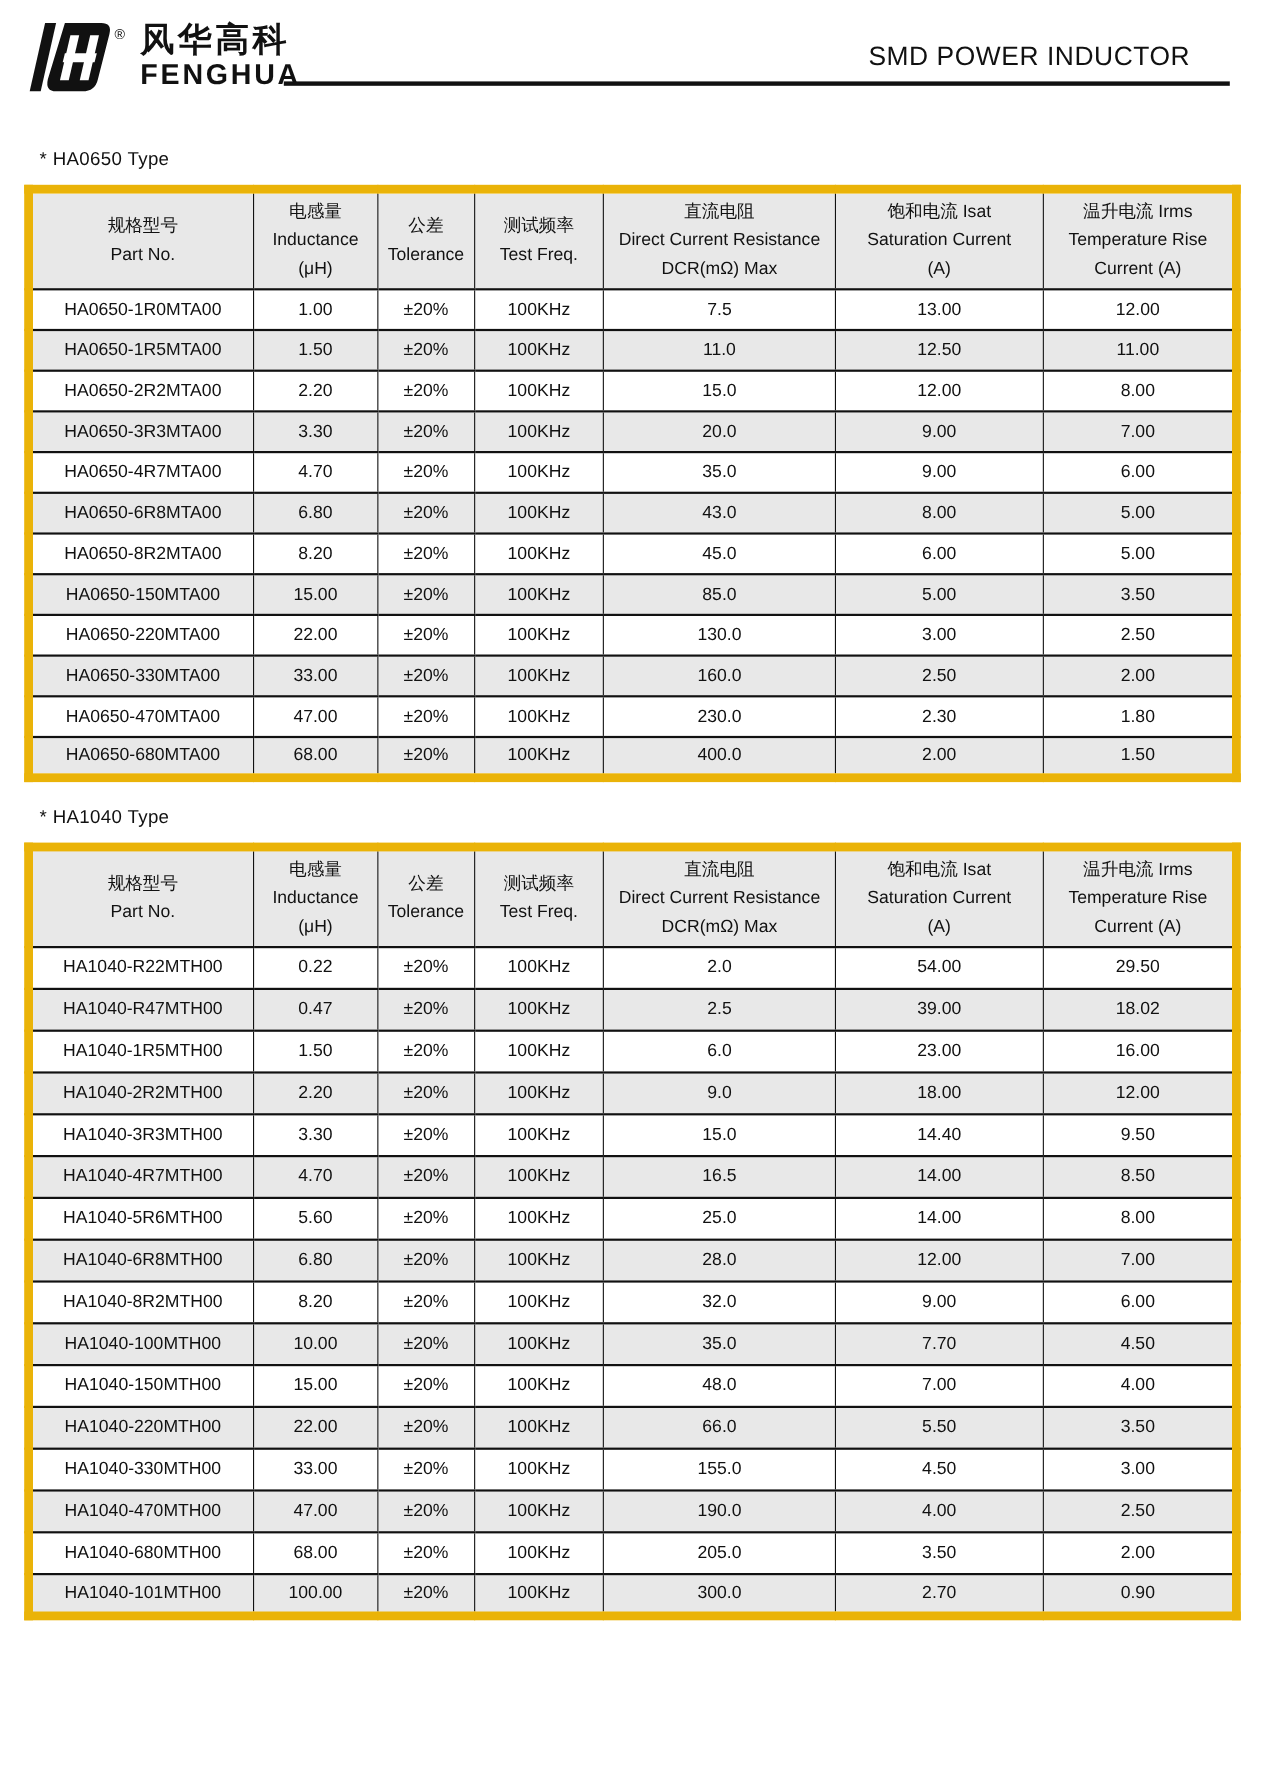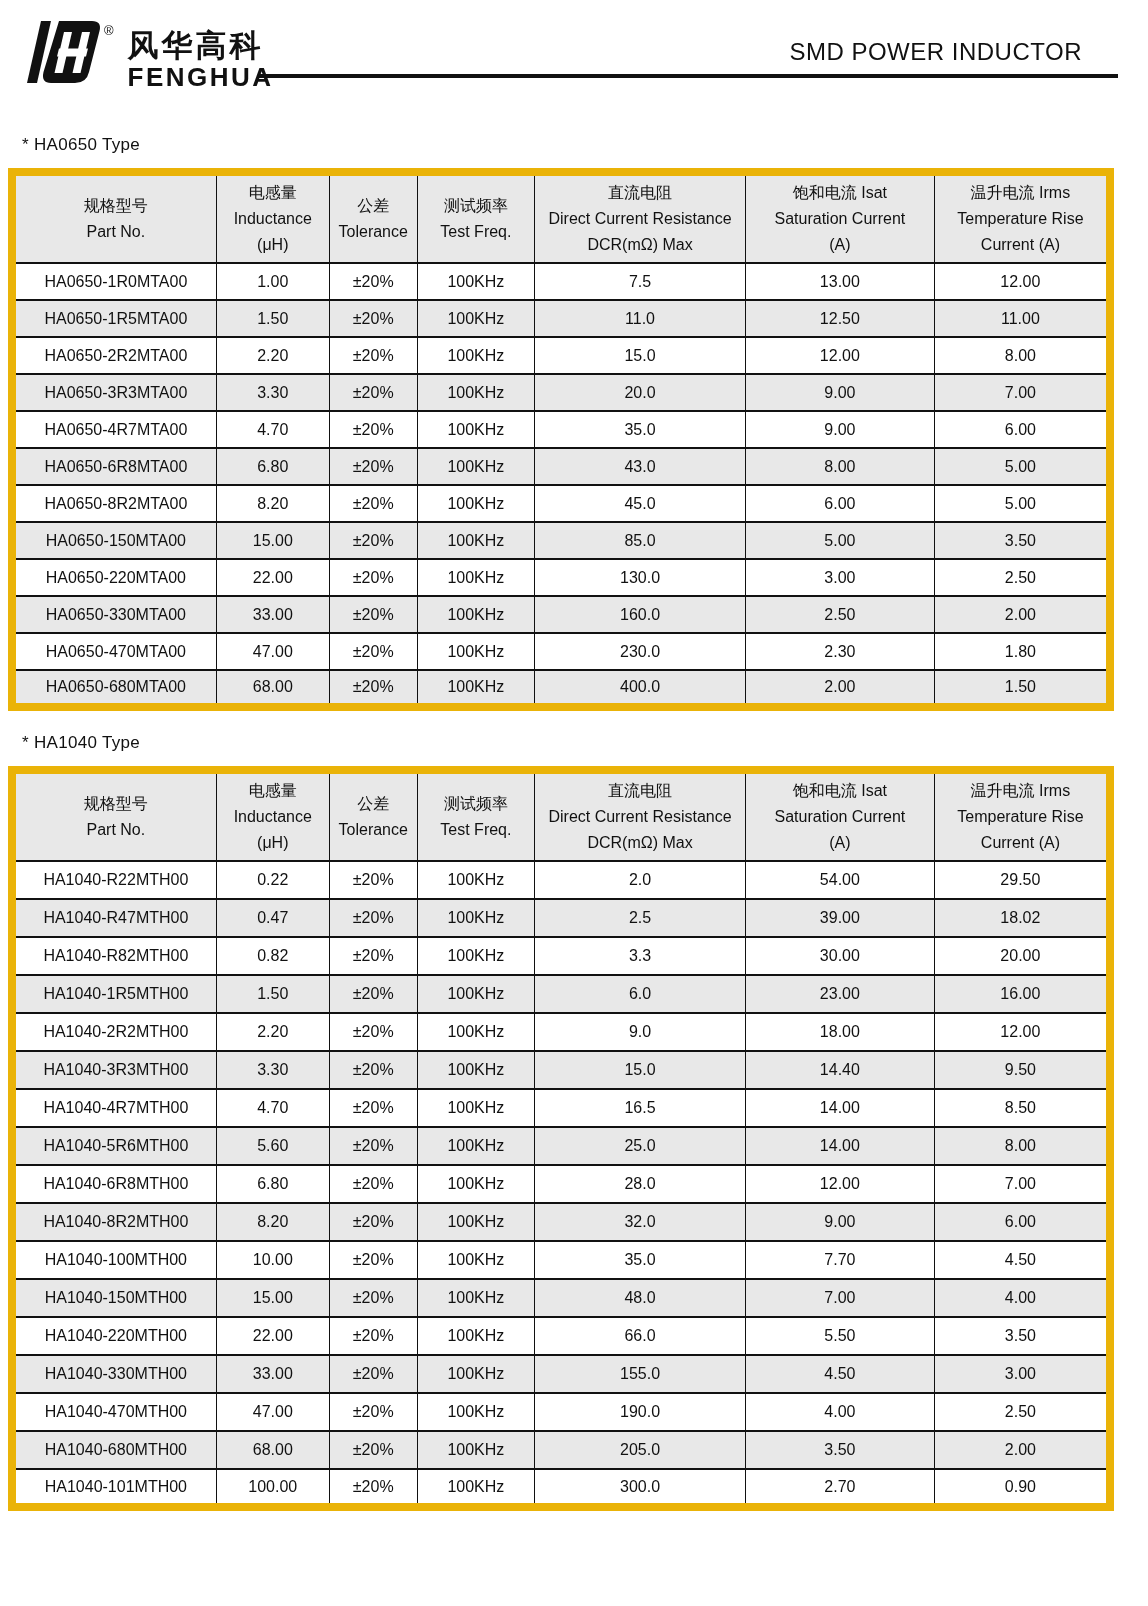--- a/index.html
+++ b/index.html
@@ -20,41 +20,41 @@
   
   .page-header { position: relative; height: 118px; }
   .logo-area {
     position: absolute; left: 26px; top: 20px;
     display: flex; align-items: flex-start;
   }
   .logo-mark { display: block; }
   .reg-mark {
     font-size: 13px; line-height: 1; margin: 4px 2px 0 2px;
   }
-  .brand-text { margin-left: 12px; margin-top: 10px; }
+  .brand-text { margin-left: 12px; }
   .brand-zh {
     font-size: 31px; font-weight: bold; letter-spacing: 3px;
     line-height: 1.05; white-space: nowrap;
   }
   .brand-en {
     font-size: 26px; font-weight: 600; letter-spacing: 2.5px;
     line-height: 1.0; margin-top: 1px;
   }
   .doc-title {
     position: absolute; top: 38px; right: 66px;
     font-size: 24px; font-weight: normal; letter-spacing: 0.5px;
     white-space: nowrap;
   }
   .header-rule {
     position: absolute; top: 74px; left: 258px; right: 30px;
     height: 4px; background: #111;
   }
 
   
-  .table-section { margin-left: 8px; margin-right: 20px; }
+  .table-section { margin-left: 22px; margin-right: 20px; }
   .section-title {
     font-size: 17px; margin: 0 0 13px 14px; letter-spacing: 0.3px;
   }
   .section-1 { margin-top: 17px; }
   .section-2 { margin-top: 22px; }
 
   table.spec-table {
     width: 1106px;
     border-collapse: collapse;
     table-layout: fixed;
@@ -340,29 +340,20 @@
           <tr>
             <td>HA1040-R47MTH00</td>
             <td>0.47</td>
             <td>±20%</td>
             <td>100KHz</td>
             <td>2.5</td>
             <td>39.00</td>
             <td>18.02</td>
           </tr>
           <tr>
-            <td>HA1040-R82MTH00</td>
-            <td>0.82</td>
-            <td>±20%</td>
-            <td>100KHz</td>
-            <td>3.3</td>
-            <td>30.00</td>
-            <td>20.00</td>
-          </tr>
-          <tr>
             <td>HA1040-1R5MTH00</td>
             <td>1.50</td>
             <td>±20%</td>
             <td>100KHz</td>
             <td>6.0</td>
             <td>23.00</td>
             <td>16.00</td>
           </tr>
           <tr>
             <td>HA1040-2R2MTH00</td>

